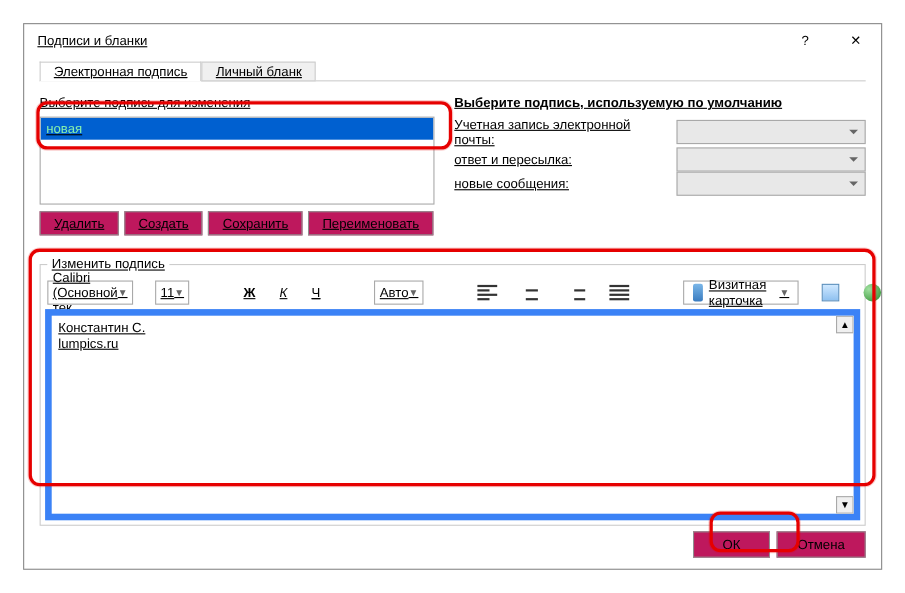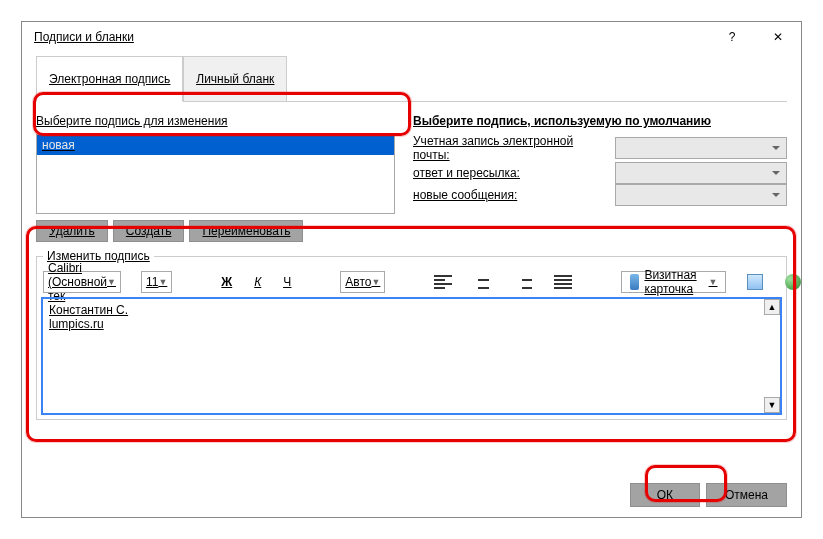--- a/index.html
+++ b/index.html
@@ -3,57 +3,57 @@
 <meta charset="utf-8">
 <style>
   * { box-sizing: border-box; font-family: 'Segoe UI', Tahoma, sans-serif; font-size: 12px; }
   body { margin: 0; background: #fff; width: 823px; height: 539px; overflow: hidden; }
   .dialog { position: absolute; left: 21px; top: 21px; width: 781px; height: 497px; border: 1px solid #888; background: #fff; text-decoration: underline; }
   .titlebar { height: 30px; display: flex; align-items: center; padding: 0 8px; position: relative; }
   .title-text { padding-left: 4px; }
   .title-btns { position: absolute; right: 0; top: 0; height: 100%; display: flex; }
   .title-btn { width: 46px; height: 100%; display: flex; align-items: center; justify-content: center; font-size: 14px; }
   .tabs { display: flex; align-items: flex-end; border-bottom: 1px solid #ccc; margin: 4px 14px 0; }
-  .tab { border: 1px solid #ccc; padding: 15px 12px; margin-bottom: -1px; background: #f0f0f0; }
+  .tab { border: 1px solid #ccc; padding: 1px 12px; margin-bottom: -1px; background: #f0f0f0; }
   .tab.active { background: #fff; border-bottom: 1px solid #fff; }
   .content { padding: 12px 14px; position: relative; }
   .row { display: flex; gap: 18px; }
   .right-col { flex: 1; }
   .section-label { margin-bottom: 6px; }
   .u { text-decoration: underline; }
 
   .sig-list-wrap { width: 359px; }
   .highlight-red { position: absolute; border: 3px solid #e60000; border-radius: 10px; pointer-events: none; box-shadow: 0 0 0 1px rgba(230,0,0,.2); }
   .hl-list { left: 33px; top: 92px; width: 378px; height: 44px; }
   .hl-edit { left: 26px; top: 226px; width: 770px; height: 216px; }
   .hl-ok { left: 645px; top: 465px; width: 82px; height: 37px; }
 
   .list-box { border: 1px solid #a9a9a9; height: 80px; background: #fff; overflow: hidden; }
-  .list-item { background: #0060d0; color: #e5e5e5; padding: 3px 5px; }
+  .list-item { background: #0060d0; color: #86efac; padding: 3px 5px; }
 
   .btn-row { display: flex; gap: 5px; margin-top: 6px; }
-  .btn { border: 1px solid #8f8f8f; background: #a3a3a3; padding: 3px 12px; min-width: 70px; text-align: center; }
+  .btn { border: 1px solid #8f8f8f; background: #be185d; padding: 3px 12px; min-width: 70px; text-align: center; }
 
   .field-row { display: flex; align-items: center; gap: 12px; margin: 0 0; }
   .field-row label { flex: 0 0 190px; text-align: left; }
   .combo { flex: 1; border: 1px solid #a9a9a9; background: #e8e8e8; height: 22px; position: relative; }
   .combo::after { content: ""; position: absolute; right: 6px; top: 8px; border: 4px solid transparent; border-top-color: #666; }
 
-  .group { border: 1px solid #ccc; margin-top: 14px; padding: 14px 4px 4px; position: relative; }
+  .group { border: 1px solid #ccc; margin-top: 26px; padding: 14px 4px 4px; position: relative; }
   .group-label { position: absolute; top: -8px; left: 6px; background: #fff; padding: 0 4px; }
   .toolbar { display: flex; align-items: center; gap: 20px; padding: 0 2px 4px; }
   .font-sel { border: 1px solid #a9a9a9; height: 22px; padding: 0 4px; display: flex; align-items: center; width: 140px; justify-content: space-between; }
   .size-sel { width: 44px; }
   .color-sel { width: 70px; justify-content: center; }
   .caret { font-size: 9px; color: #666; }
   .tbtn { width: 22px; height: 22px; border: 1px solid transparent; display: flex; align-items: center; justify-content: center; font-family: 'Times New Roman', serif; }
   .sep { width: 1px; height: 20px; background: #ccc; margin: 0 4px; }
   .biz { border: 1px solid #a9a9a9; height: 22px; display: flex; align-items: center; gap: 5px; padding: 0 8px; }
   .mini-icon { width: 16px; height: 16px; display: inline-block; }
-  .editor { border: 2px solid #3b82f6; height: 118px; padding: 4px 6px; font-size: 13px; overflow: auto; position: relative; }
+  .editor { border: 6px solid #3b82f6; height: 192px; padding: 4px 6px; font-size: 13px; overflow: auto; position: relative; }
   .scroll-arrow{position:absolute;right:0;width:16px;height:16px;border:1px solid #a9a9a9;background:#f0f0f0;font-size:9px;display:flex;align-items:center;justify-content:center;}
   .bottom-btns { position: absolute; right: 14px; bottom: 10px; display: flex; gap: 6px; }
   .bottom-btns .btn { min-width: 70px; padding: 4px 18px; }
 
   
   .align { width: 18px; height: 14px; display: flex; flex-direction: column; gap: 2px; }
   .align span { display: block; height: 2px; background: #333; }
 </style>
 </head>
 <body>
@@ -80,20 +80,21 @@
   <div class="content">
     <div class="row">
       <div class="sig-list-wrap">
         <div class="section-label"><span>Выберите подпись для изменения</span></div>
         <div class="list-box">
           <div class="list-item"><span>новая</span></div>
         </div>
         <div class="btn-row">
           <div class="btn"><span>Удалить</span></div>
           <div class="btn"><span>Создать</span></div>
+          <div class="btn"><span>Сохранить</span></div>
           <div class="btn"><span>Переименовать</span></div>
         </div>
       </div>
 
       <div class="right-col">
         <div class="section-label"><b>Выберите подпись, используемую по умолчанию</b></div>
         <div class="field-row">
           <label>Учетная запись электронной почты:</label>
           <div class="combo"></div>
         </div>

